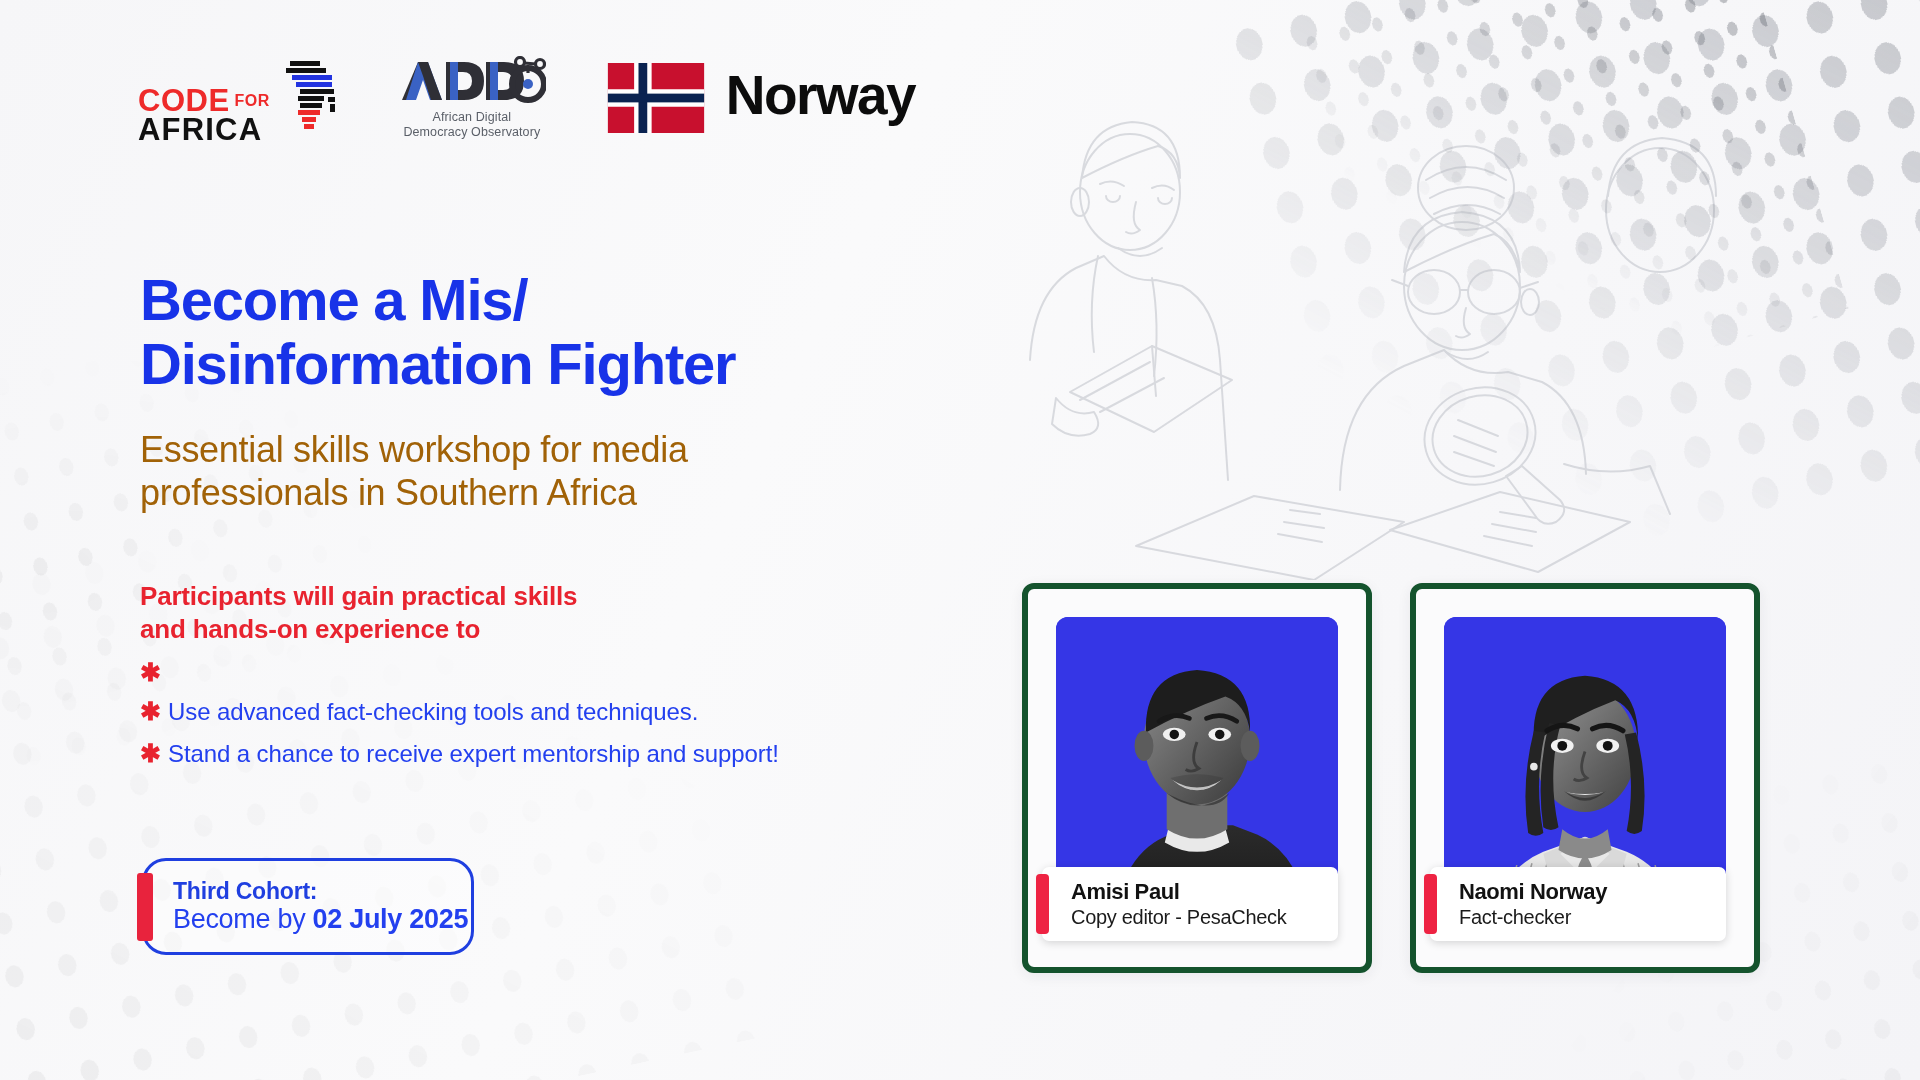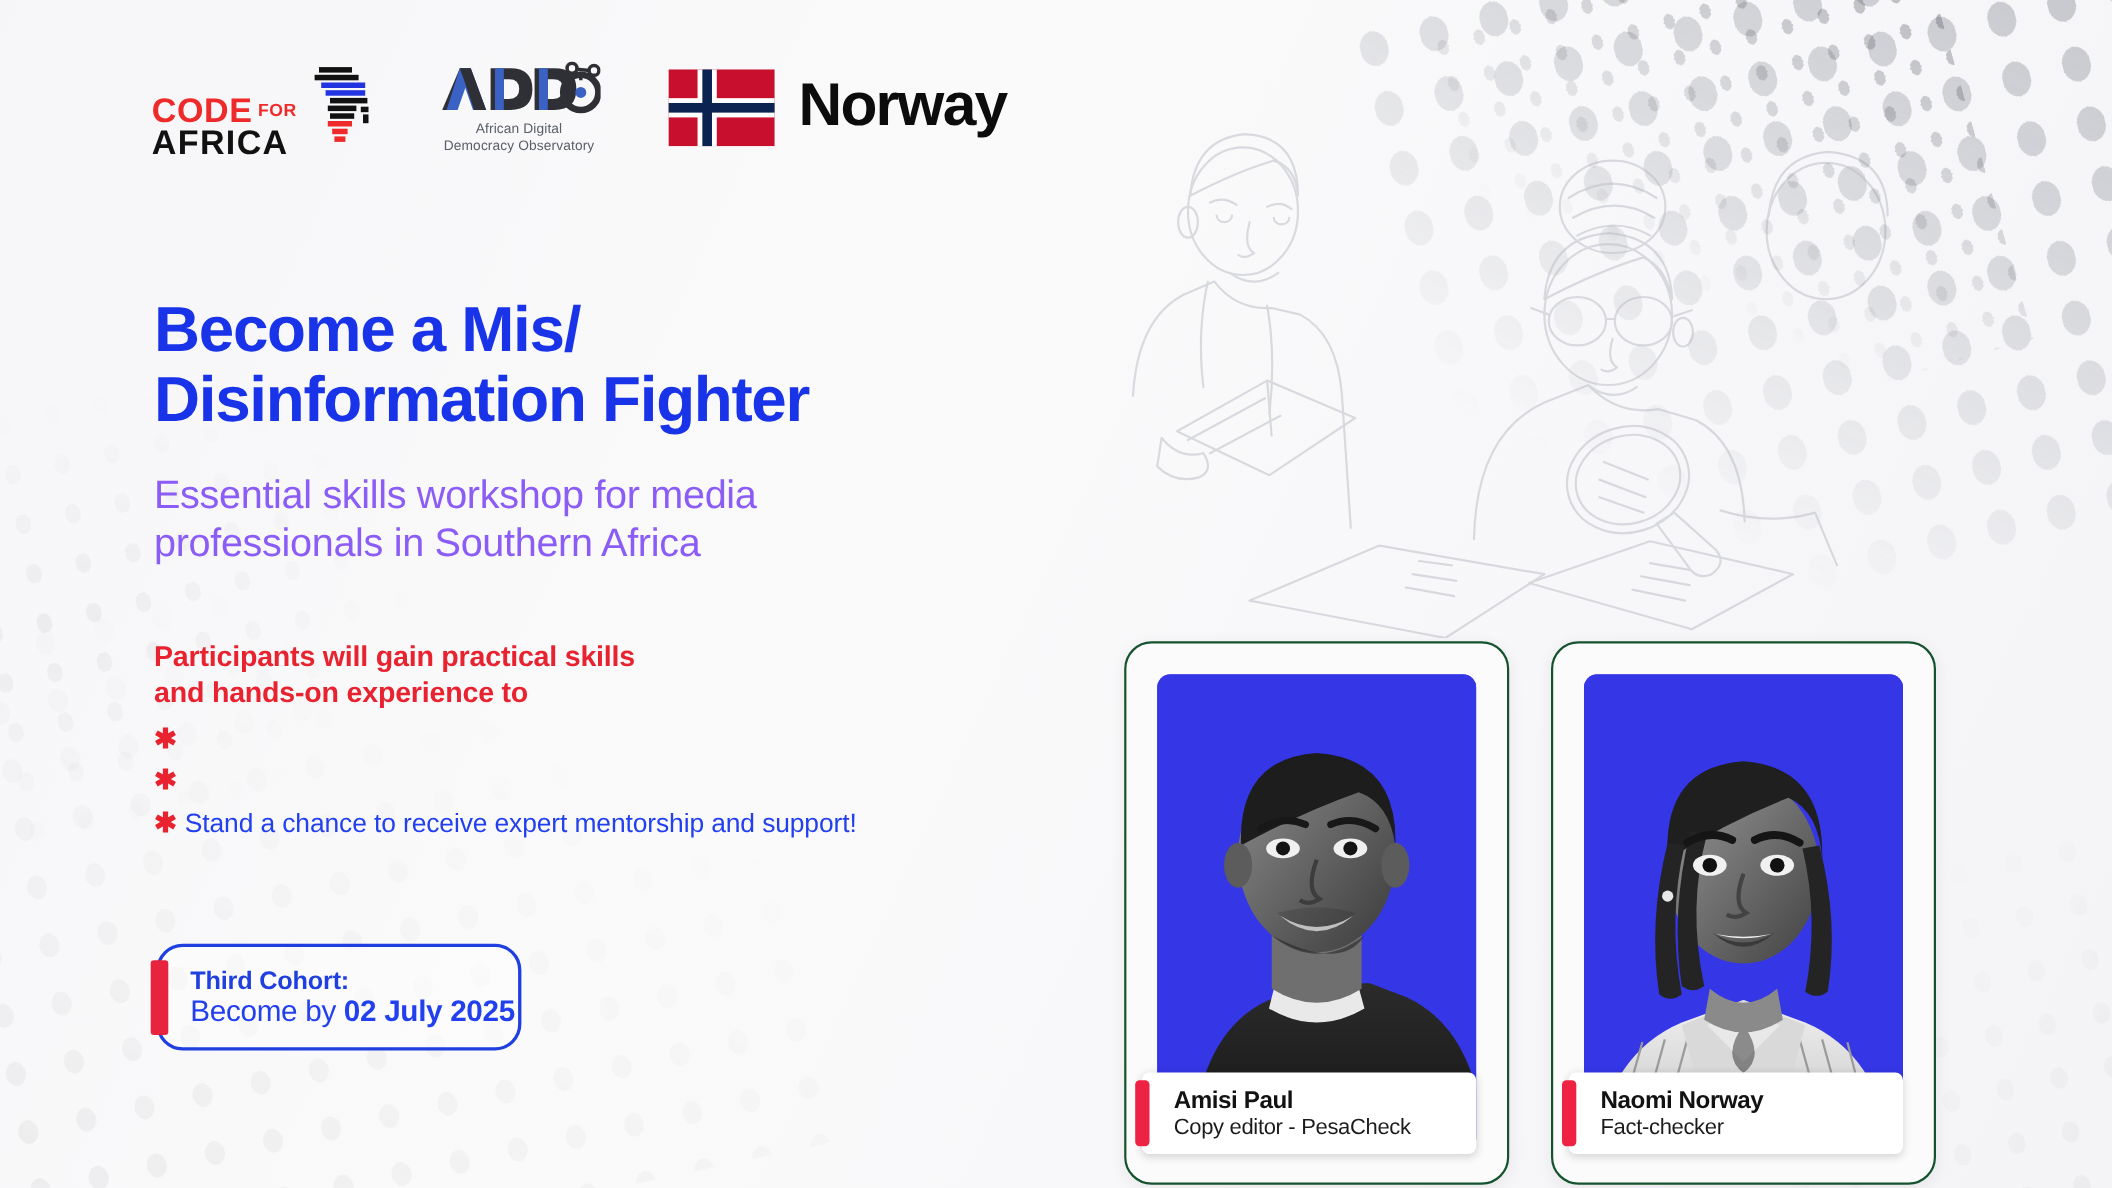--- a/index.html
+++ b/index.html
@@ -95,21 +95,21 @@
   .nor-word{ color:#0c0c0c; font-size:55px; font-weight:bold; letter-spacing:-1.6px; }
 
   
   .headline{
     position:absolute; left:140px; top:268px;
     color:#1833e8; font-size:58px; font-weight:bold;
     line-height:1.1; letter-spacing:-1.2px;
   }
   .subhead{
     position:absolute; left:140px; top:428px;
-    color:#8b5cf6; font-size:36px; font-weight:normal;
+    color:#a16207; font-size:36px; font-weight:normal;
     line-height:1.2; letter-spacing:-.3px;
   }
 
   
   .lead{
     position:absolute; left:140px; top:580px;
     color:#e8232f; font-size:26px; font-weight:bold;
     line-height:1.28; letter-spacing:-.2px;
   }
   
@@ -137,24 +137,24 @@
   .cta-l1{ color:#1f3fe0; font-size:23px; font-weight:bold; letter-spacing:-.2px; }
   .cta-l2{ color:#2340ef; font-size:27px; letter-spacing:-.3px; }
   .cta-l2 b{ font-weight:bold; }
 
   
   .cards{
     position:absolute; left:1022px; top:583px;
     display:flex; gap:38px;
   }
   .card{
-    width:350px; height:494px;
+    width:350px; height:390px;
     background:#fbfbfc;
-    border:2px solid #14532d;
-    border-radius:25px;
+    border:6px solid #14532d;
+    border-radius:12px;
     padding:14px;
     position:relative;
     box-shadow:0 3px 14px rgba(40,40,60,.07);
   }
   .photo{
     position:absolute; left:28px; top:28px; right:28px; bottom:28px;
     background:#3536e6; border-radius:12px; overflow:hidden;
   }
   .photo svg{ width:100%; height:100%; display:block; }
   .plate{
@@ -317,20 +317,21 @@
     <span>Participants will gain practical skills</span><br>
     <span>and hands-on experience to</span>
   </div>
 
   <ul class="bullets" style="list-style:none;">
     <li class="bullet">
       <span class="star">✱</span>
     </li>
     <li class="bullet">
       <span class="star">✱</span>
+      <span class="btext">Use advanced fact-checking tools and techniques.</span>
     </li>
     <li class="bullet">
       <span class="star">✱</span>
       <span class="btext">Stand a chance to receive expert mentorship and support!</span>
     </li>
   </ul>
 
   <div class="cta">
     <div class="cta-bar"></div>
     <div class="cta-txt">

